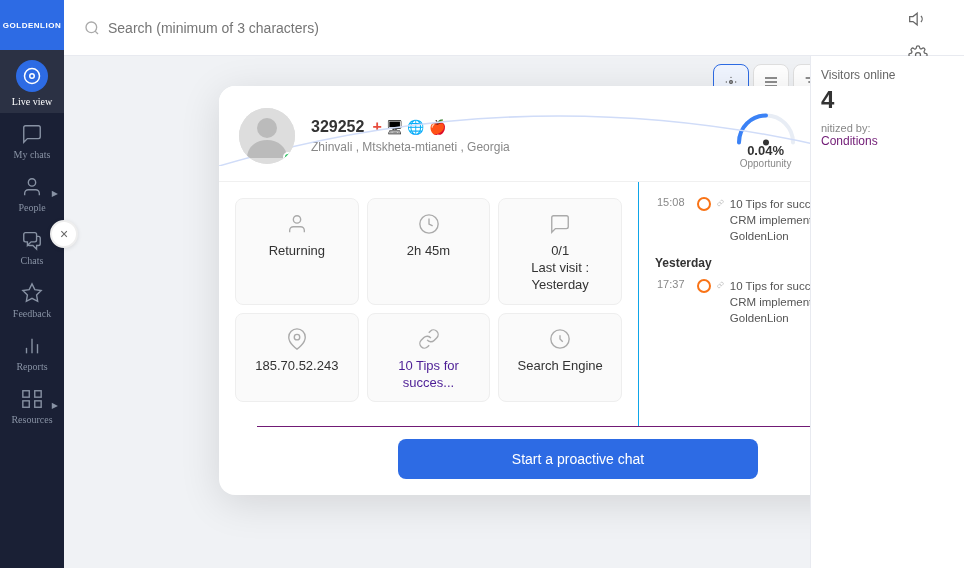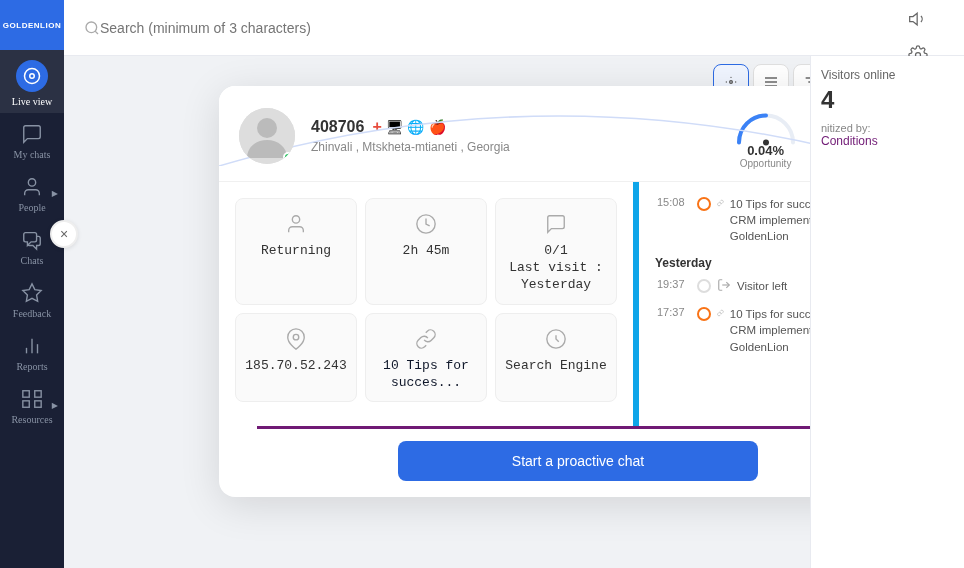--- a/index.html
+++ b/index.html
@@ -74,20 +74,21 @@
       display: flex;
       align-items: center;
       padding: 0 20px;
       border-bottom: 1px solid #e8eaf0;
       gap: 12px;
     }
     .search-bar {
       flex: 1;
       display: flex;
       align-items: center;
+      gap: 8px;
       color: #aaa;
       font-size: 14px;
     }
     .header-right {
       display: flex;
       align-items: center;
       gap: 16px;
       flex-direction: column;
     }
     .available-label { font-size: 13px; color: #333; }
@@ -239,41 +240,40 @@
     
     .card-body {
       display: flex;
       padding: 0;
     }
 
     
     .stats-grid {
       flex: 1;
       padding: 16px;
-      border-right: 6px solid #0ea5e9;
-      font-family: Liberation Mono, monospace;
+      border-right: 1px solid #0ea5e9;
     }
     .stats-row {
       display: flex;
       gap: 8px;
       margin-bottom: 8px;
     }
     .stat-cell {
       flex: 1;
       border: 1px solid #eee;
       border-radius: 8px;
       padding: 14px 8px 10px;
       display: flex;
       flex-direction: column;
       align-items: center;
       gap: 8px;
       background: #fafafa;
     }
     .stat-value { font-size: 13px; color: #333; text-align: center; line-height: 1.3; }
-    .stat-value.blue { color: #0f172a; }
+    .stat-value.blue { color: #4c1d95; }
 
     
     .chat-history {
       width: 260px;
       padding: 14px 16px;
       overflow-y: auto;
     }
     .history-day { font-size: 12px; font-weight: 600; color: #333; margin-bottom: 8px; }
     .history-item {
       display: flex;
@@ -283,21 +283,21 @@
       padding-left: 2px;
     }
     .history-time { font-size: 11px; color: #888; white-space: nowrap; width: 34px; flex-shrink: 0; }
     .history-dot { width: 14px; height: 14px; border-radius: 50%; border: 2px solid #ddd; background: white; flex-shrink: 0; margin-top: 1px; }
     .history-dot.orange { border-color: #f97316; }
     .history-text { font-size: 11.5px; color: #555; line-height: 1.4; }
 
     
     .card-footer {
       padding: 12px 16px 16px;
-      border-top: 3px solid #701a75;
+      border-top: 1px solid #701a75;
       margin-left: 38px;
     }
     .proactive-btn {
       width: 100%;
       max-width: 360px;
       margin: 0 auto;
       display: block;
       background: #2d6be4;
       color: white;
       border: none;
@@ -466,21 +466,21 @@
           <div class="visitor-avatar">
             <svg width="56" height="56" viewBox="0 0 56 56" fill="#ccc">
               <rect width="56" height="56" fill="#ddd"></rect>
               <circle cx="28" cy="20" r="10" fill="#bbb"></circle>
               <path d="M8 50c0-11 9-18 20-18s20 7 20 18" fill="#bbb"></path>
             </svg>
             <div class="online-dot"></div>
           </div>
           <div class="visitor-info">
             <div class="visitor-id-row">
-              <span class="visitor-id">408706</span>
+              <span class="visitor-id">329252</span>
               <div class="browser-icons">
                 <span style="color:#e74c3c;font-size:16px;font-weight:bold">+</span>
                 <span style="font-size:14px">🖥</span>
                 <span style="font-size:14px">🌐</span>
                 <span style="font-size:14px">🍎</span>
               </div>
             </div>
             <div class="visitor-location">Zhinvali , Mtskheta-mtianeti , Georgia</div>
           </div>
 
@@ -566,30 +566,20 @@
               <div class="history-dot orange"></div>
               <svg width="14" height="14" viewBox="0 0 24 24" fill="none" stroke="#aaa" stroke-width="2">
                 <path d="M10 13a5 5 0 0 0 7.54.54l3-3a5 5 0 0 0-7.07-7.07l-1.72 1.71"></path>
                 <path d="M14 11a5 5 0 0 0-7.54-.54l-3 3a5 5 0 0 0 7.07 7.07l1.71-1.71"></path>
               </svg>
               <span class="history-text">10 Tips for successful Zoho CRM implementation-GoldenLion</span>
             </div>
 
             <div class="history-day" style="margin-top:8px">Yesterday</div>
 
-            <div class="history-item">
-              <span class="history-time">19:37</span>
-              <div class="history-dot"></div>
-              <svg width="14" height="14" viewBox="0 0 24 24" fill="none" stroke="#aaa" stroke-width="2">
-                <path d="M9 21H5a2 2 0 0 1-2-2V5a2 2 0 0 1 2-2h4"></path>
-                <polyline points="16 17 21 12 16 7"></polyline>
-                <line x1="21" y1="12" x2="9" y2="12"></line>
-              </svg>
-              <span class="history-text">Visitor left</span>
-            </div>
 
             <div class="history-item">
               <span class="history-time">17:37</span>
               <div class="history-dot orange"></div>
               <svg width="14" height="14" viewBox="0 0 24 24" fill="none" stroke="#aaa" stroke-width="2">
                 <path d="M10 13a5 5 0 0 0 7.54.54l3-3a5 5 0 0 0-7.07-7.07l-1.72 1.71"></path>
                 <path d="M14 11a5 5 0 0 0-7.54-.54l-3 3a5 5 0 0 0 7.07 7.07l1.71-1.71"></path>
               </svg>
               <span class="history-text">10 Tips for successful Zoho CRM implementation-GoldenLion</span>
             </div>

